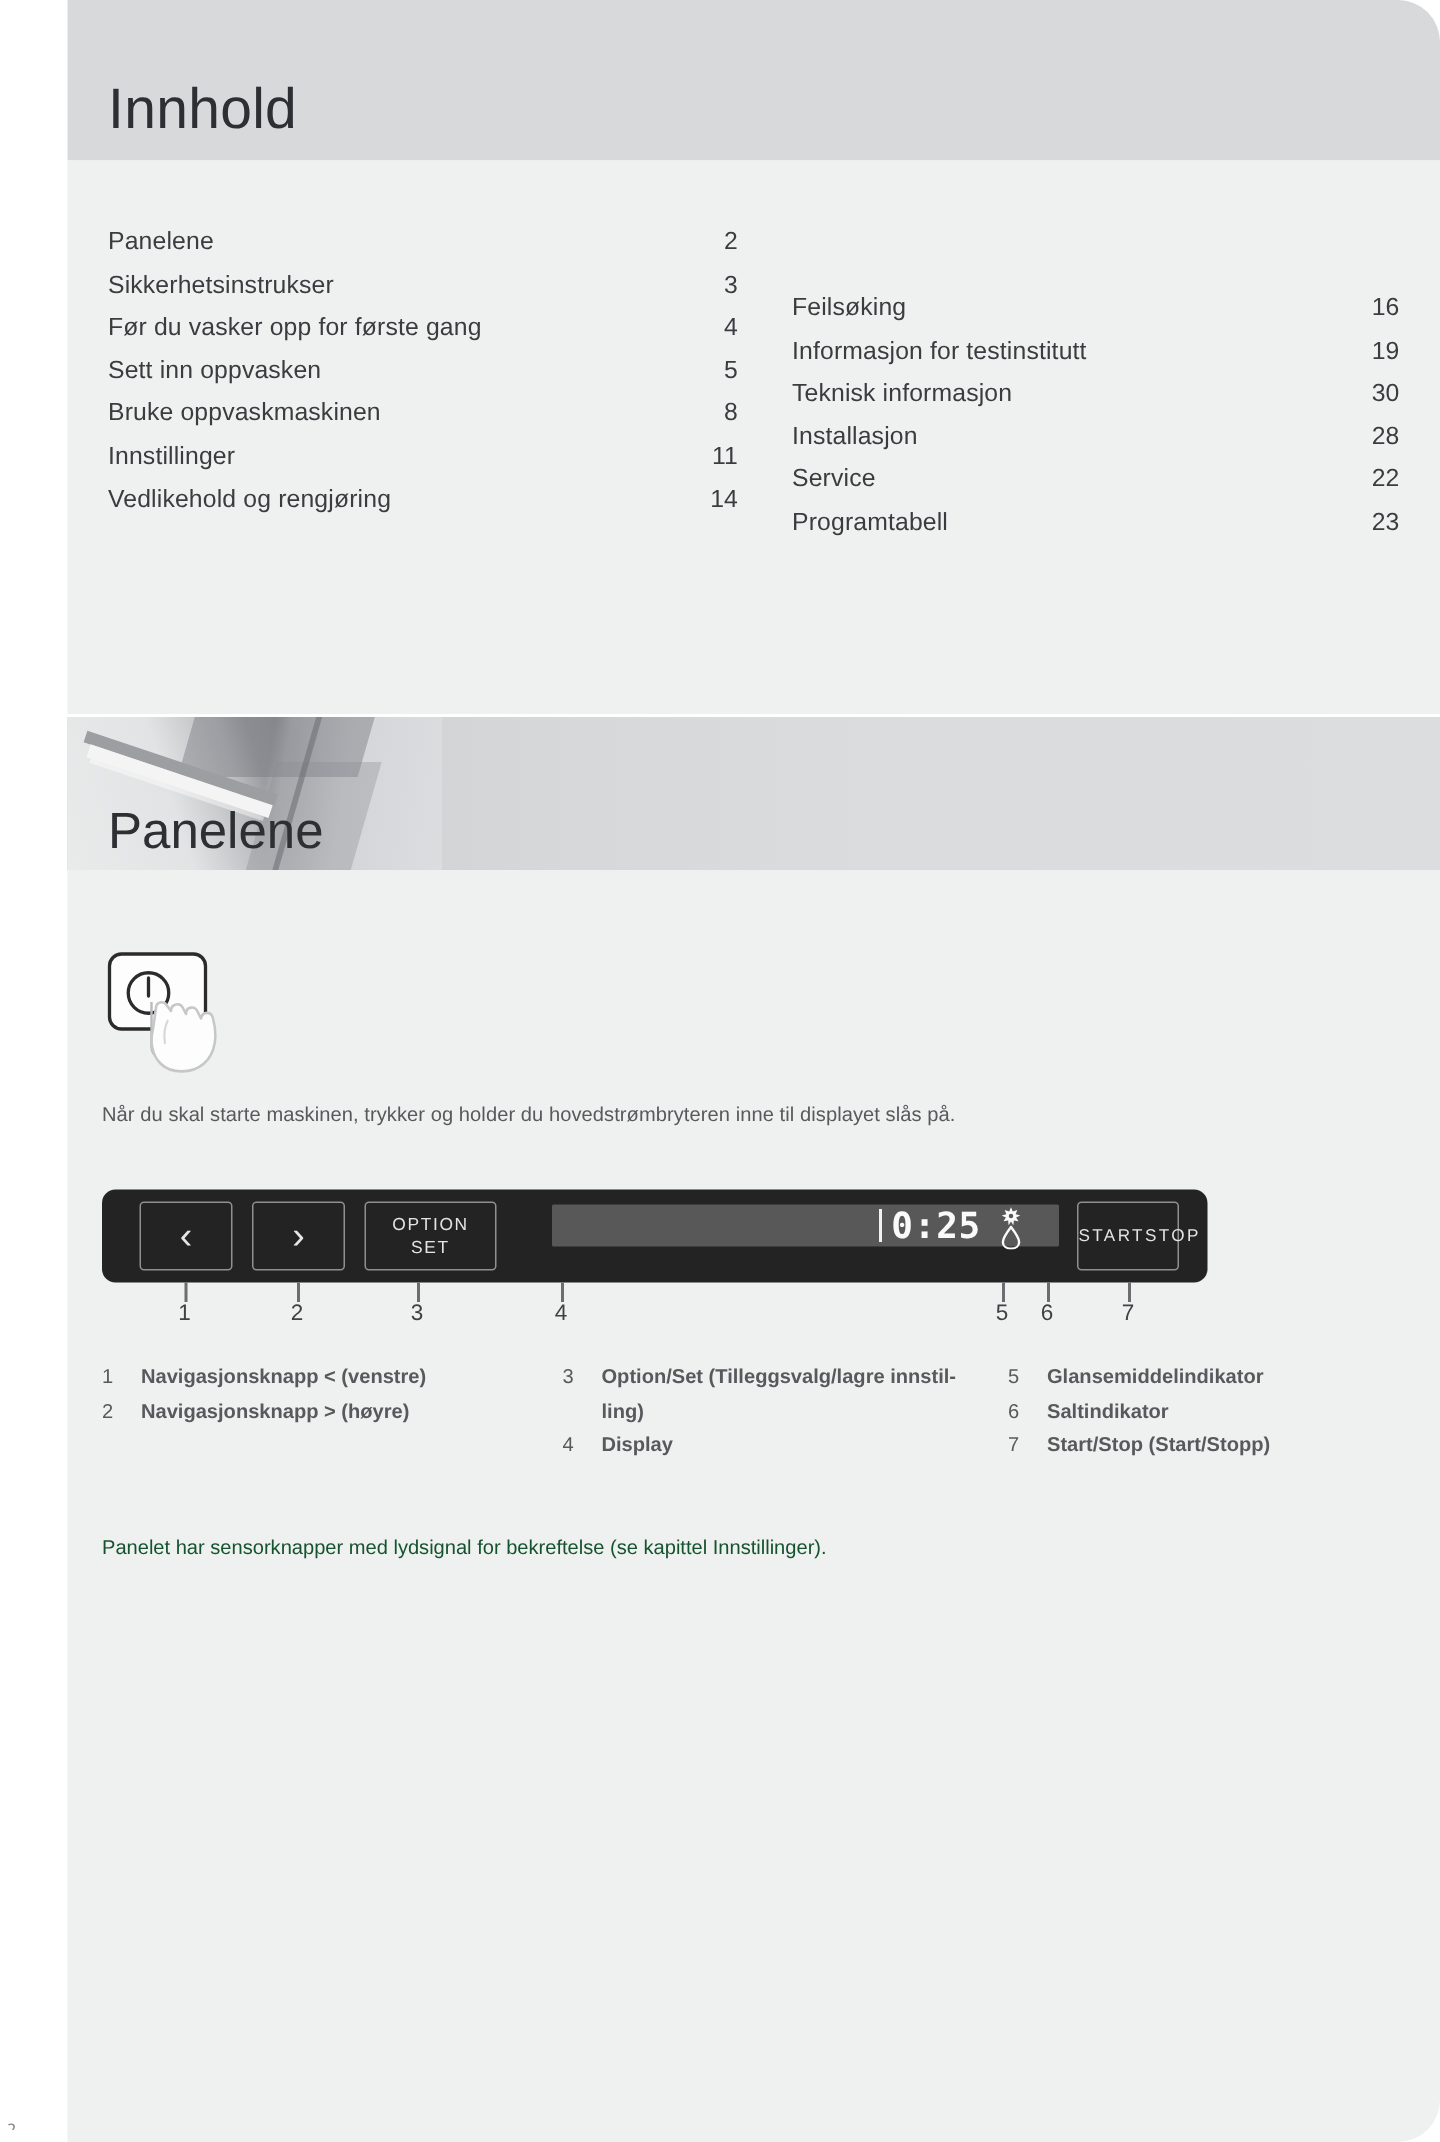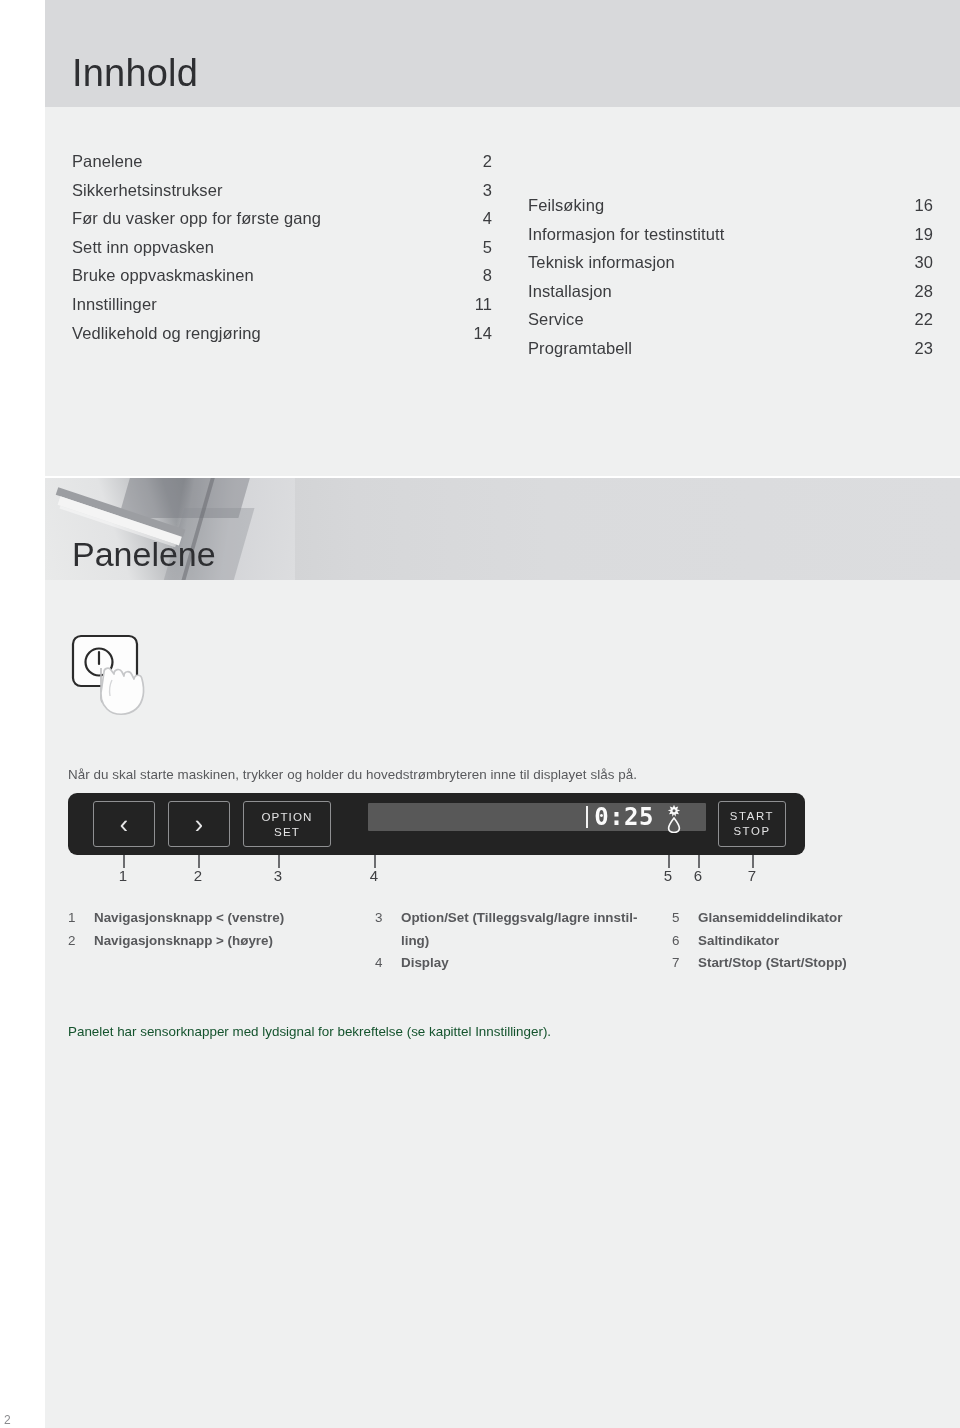--- a/index.html
+++ b/index.html
@@ -16,20 +16,21 @@
   }
 
   
   #page {
     position: absolute;
     left: 0; top: 0;
     width: 960px;
     height: 1428px;
     background: #ffffff;
     overflow: hidden;
+    border-radius: 28px;
   }
 
   
   .content-col {
     position: absolute;
     left: 45px;
     top: 0;
     width: 915px;
     background: #eff0f0;
   }
@@ -169,21 +170,21 @@
     top: 628px;
     width: 120px;
     height: 92px;
   }
   #hand-illu svg { display: block; }
 
   
   #start-caption {
     position: absolute;
     left: 68px;
-    top: 767px;
+    top: 735px;
     font-size: 13.4px;
     color: #58595c;
     letter-spacing: .05px;
   }
 
   
   #cp {
     position: absolute;
     left: 68px;
     top: 793px;
@@ -200,21 +201,21 @@
     border-radius: 3px;
     box-sizing: border-box;
     display: flex;
     align-items: center;
     justify-content: center;
     color: #e9e9ea;
   }
   #cp-b1 { left: 25px;  width: 62px; }
   #cp-b2 { left: 100px; width: 62px; }
   #cp-b3 { left: 175px; width: 88px; flex-direction: column; }
-  #cp-b7 { left: 650px; width: 68px; flex-direction: column; }
+  #cp-b7 { left: 650px; width: 68px; flex-direction: row; justify-content: space-between; }
 
   .chev { font-size: 25px; line-height: 1; font-weight: 300; color: #e6e6e7; }
   .cp-opt-l1, .cp-opt-l2, .cp-ss-l1, .cp-ss-l2 {
     font-size: 11.6px;
     letter-spacing: 1.1px;
     line-height: 15px;
     color: #e4e4e5;
   }
   .cp-ss-l1, .cp-ss-l2 { letter-spacing: 1.6px; font-size: 11.4px; }
 

